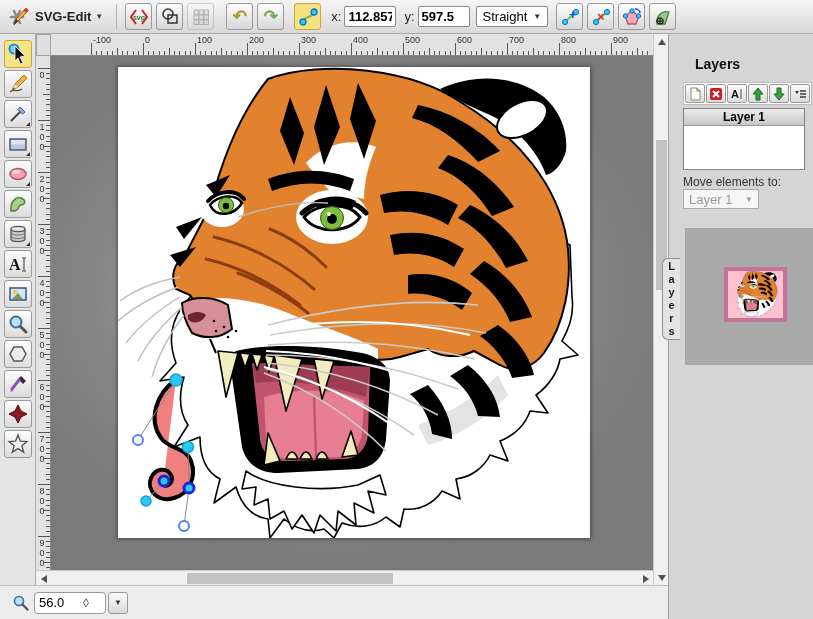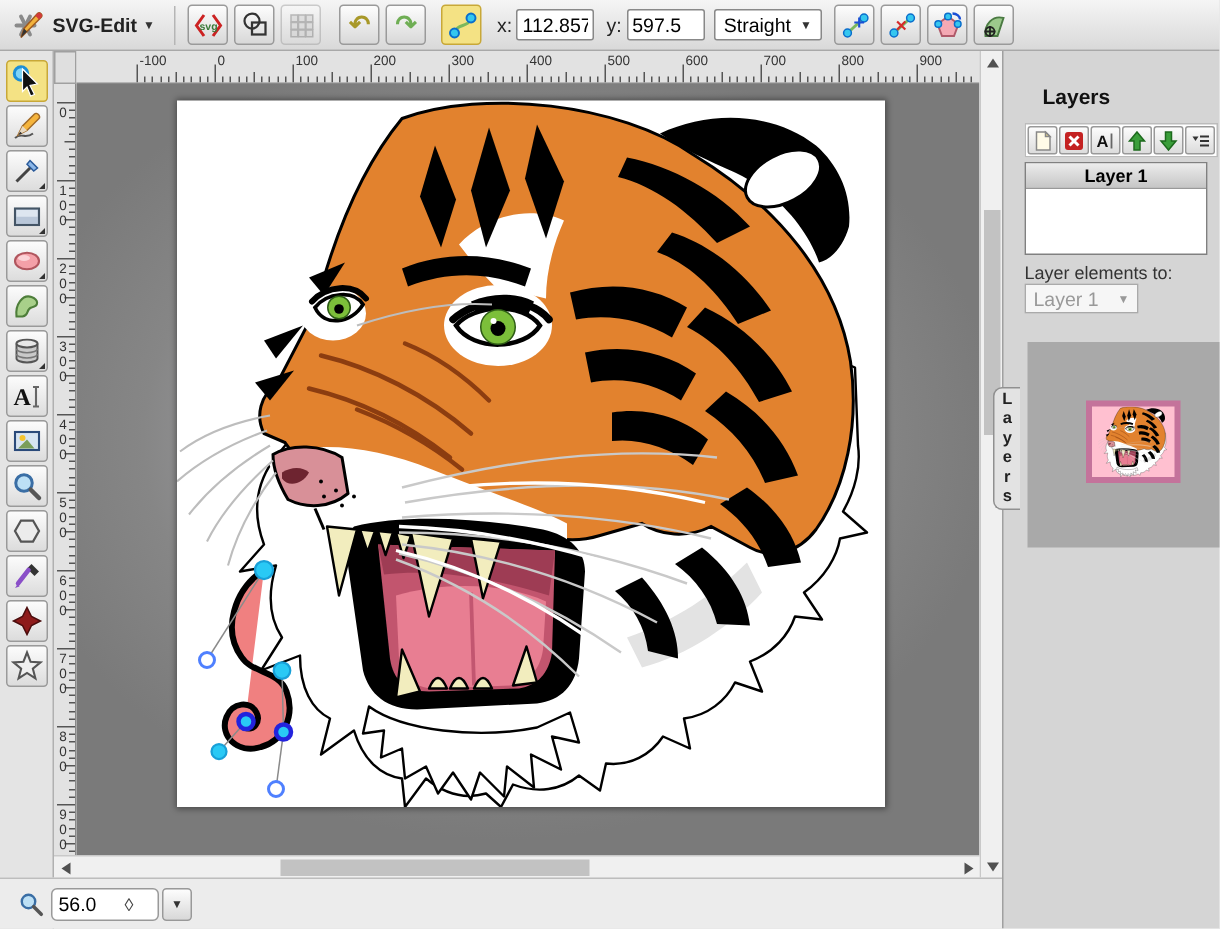--- a/index.html
+++ b/index.html
@@ -13,21 +13,21 @@
   .logo { display:flex; align-items:center; gap:4px; padding:2px 6px 2px 2px; border:1px solid transparent; border-radius:3px; cursor:pointer; }
   .logo .brand { font-weight:bold; color:#222; }
   .caret { font-size:8px; color:#333; }
   .tsep { width:1px; height:26px; background:#b5b5b5; margin:0 6px; }
   .tbtn { width:27px; height:27px; margin:0 2px; border:1px solid #9a9a9a; border-radius:3px;
     background:linear-gradient(#fdfdfd,#d8d8d8); display:flex; align-items:center; justify-content:center; cursor:pointer; }
   .tbtn.disabled { opacity:.45; }
   .tbtn.current { background:#f4e284; border-color:#c8a838; }
   .glyph { font-size:17px; font-weight:bold; line-height:1; }
   .coord-label { margin:0 3px 0 8px; color:#222; }
-  .coord-input { width:52px; height:21px; border:1px solid #888; border-radius:2px; padding:0 3px; font-size:13px; font-family:"Liberation Sans",sans-serif; background:#fff; }
+  .coord-input { width:52px; height:21px; border:1px solid #888; border-radius:2px; padding:0 3px; font-size:13px; font-family:"Liberation Sans",sans-serif; background:#fff;font-weight:bold; }
   .selbox { display:flex; align-items:center; gap:6px; background:#fff; border:1px solid #888; border-radius:2px;
     height:21px; padding:0 6px; margin:0 6px; cursor:pointer; }
 
   
   .leftbar { position:absolute; left:0; top:34px; width:36px; height:585px; background:#e4e4e4; border-right:1px solid #b0b0b0; z-index:4; padding-top:4px; }
   .lbtn { position:relative; width:28px; height:28px; margin:2px auto; border:1px solid #9a9a9a; border-radius:3px;
     background:linear-gradient(#fcfcfc,#dcdcdc); display:flex; align-items:center; justify-content:center; cursor:pointer; }
   .lbtn.current { background:#f4e284; border-color:#c8a838; }
   .fly { position:absolute; right:1px; bottom:1px; width:0; height:0; border-left:4px solid transparent; border-bottom:4px solid #333; }
 
@@ -727,21 +727,21 @@
             <line x1="7" y1="4" x2="13" y2="4"></line>
             <line x1="7" y1="7" x2="13" y2="7"></line>
             <line x1="7" y1="10" x2="13" y2="10"></line>
           </g>
       </svg>
     </div>
   </div>
   <div class="layer-list">
     <div class="layer-head">Layer 1</div>
   </div>
-  <div class="move-label">Layer elements to:</div>
+  <div class="move-label">Move elements to:</div>
   <div class="move-select">
     <span>Layer 1</span>
     <span class="caret" style="color:#999">▼</span>
   </div>
   <div class="minimap">
     <div class="thumb">
       <div class="thumb-inner">
         <svg width="55" height="47" viewBox="0 0 472 471" preserveAspectRatio="xMidYMid meet">
           <use href="#tigerArt"></use>
         </svg>

